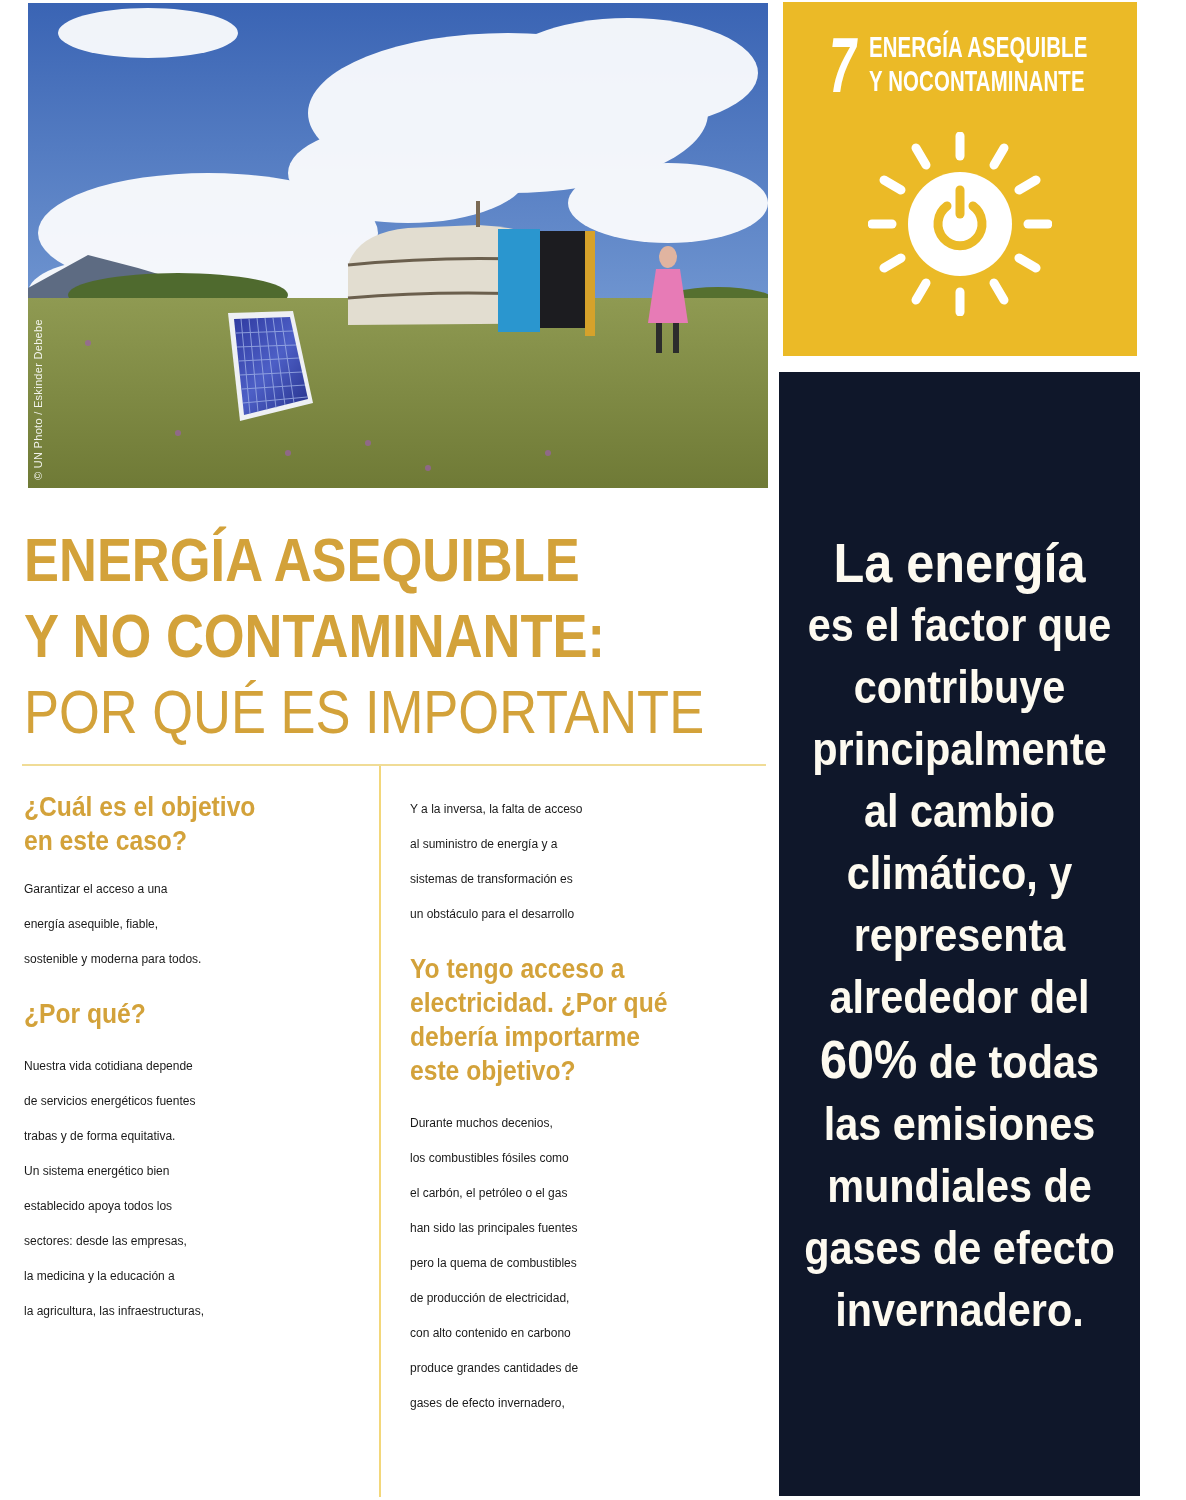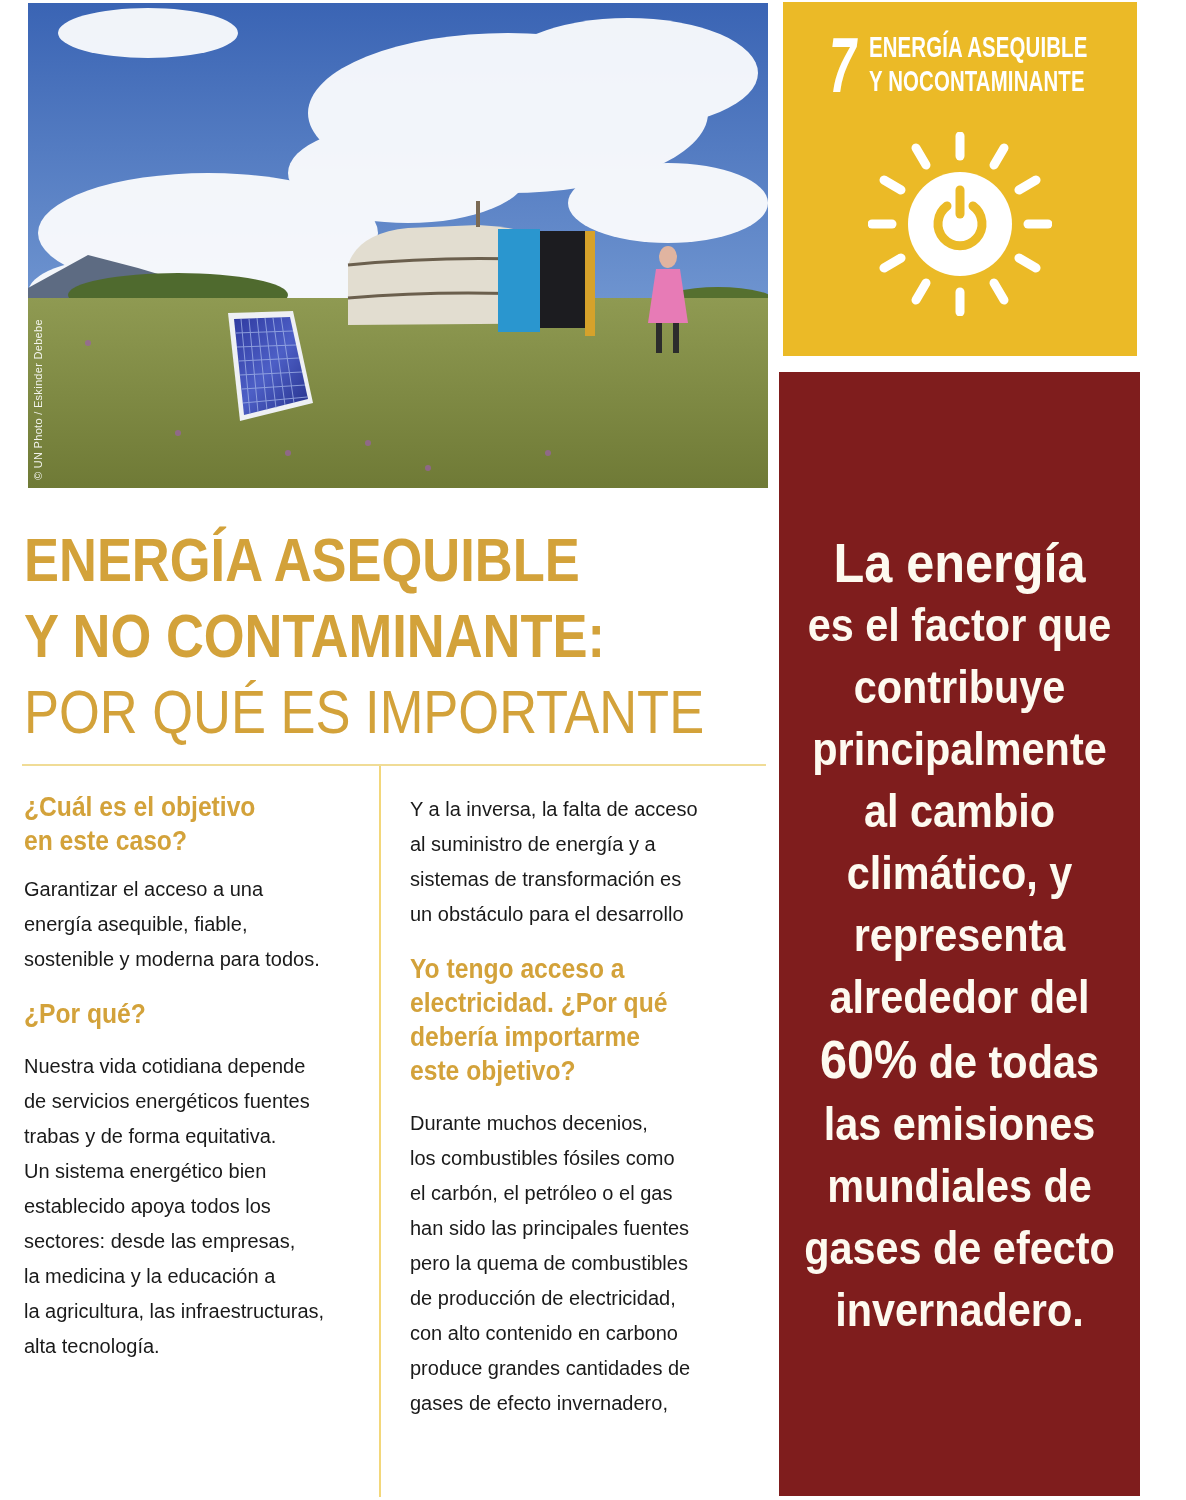--- a/index.html
+++ b/index.html
@@ -34,25 +34,25 @@
   
   #hrule { left:22px; top:764px; width:744px; height:2px; background:#f0dc96; }
   #vrule { left:379px; top:766px; width:2px; height:731px; background:#f3d77a; }
 
   
   .col { position:absolute; }
   #col-left { left:24px; top:790px; width:345px; }
   #col-right { left:410px; top:792px; width:345px; }
   .h2 { color:#d3a23a; font-weight:bold; font-size:28px; line-height:34px; margin:0;
         transform:scaleX(0.88); transform-origin:0 0; white-space:nowrap; }
-  .p { font-size:20px; line-height:35px; margin:0; color:#1a1a1a; white-space:nowrap; }
+  .p { font-size:12px; line-height:35px; margin:0; color:#1a1a1a; white-space:nowrap; }
   .p span { display:block; }
 
   
-  #quote-panel { left:779px; top:372px; width:361px; height:1124px; background:#7f1d1d; }
+  #quote-panel { left:779px; top:372px; width:361px; height:1124px; background:#0f172a; }
   #quote { position:absolute; left:0; top:160px; width:361px; text-align:center; color:#fdfaf0; font-weight:bold; }
   .q-line { display:block; font-size:46px; line-height:62px; white-space:nowrap; transform:scaleX(0.9); }
   .q-first { font-size:56px; line-height:62px; }
   .q-big { font-size:54px; }
 </style>
 </head>
 <body>
 
 <div id="photo" class="abs">
   <svg width="740" height="485" viewBox="0 0 740 485" xmlns="http://www.w3.org/2000/svg">
@@ -190,21 +190,20 @@
       <span>Nuestra vida cotidiana depende</span>
       <span>de servicios energéticos fuentes</span>
       <span>trabas y de forma equitativa.</span>
     </p>
     <p class="p" style="margin-top:0">
       <span>Un sistema energético bien</span>
       <span>establecido apoya todos los</span>
       <span>sectores: desde las empresas,</span>
       <span>la medicina y la educación a</span>
       <span>la agricultura, las infraestructuras,</span>
-      <span>alta tecnología.</span>
     </p>
   </div>
 </div>
 
 <div id="col-right" class="col">
   <p class="p">
     <span>Y a la inversa, la falta de acceso</span>
     <span>al suministro de energía y a</span>
     <span>sistemas de transformación es</span>
     <span>un obstáculo para el desarrollo</span>

